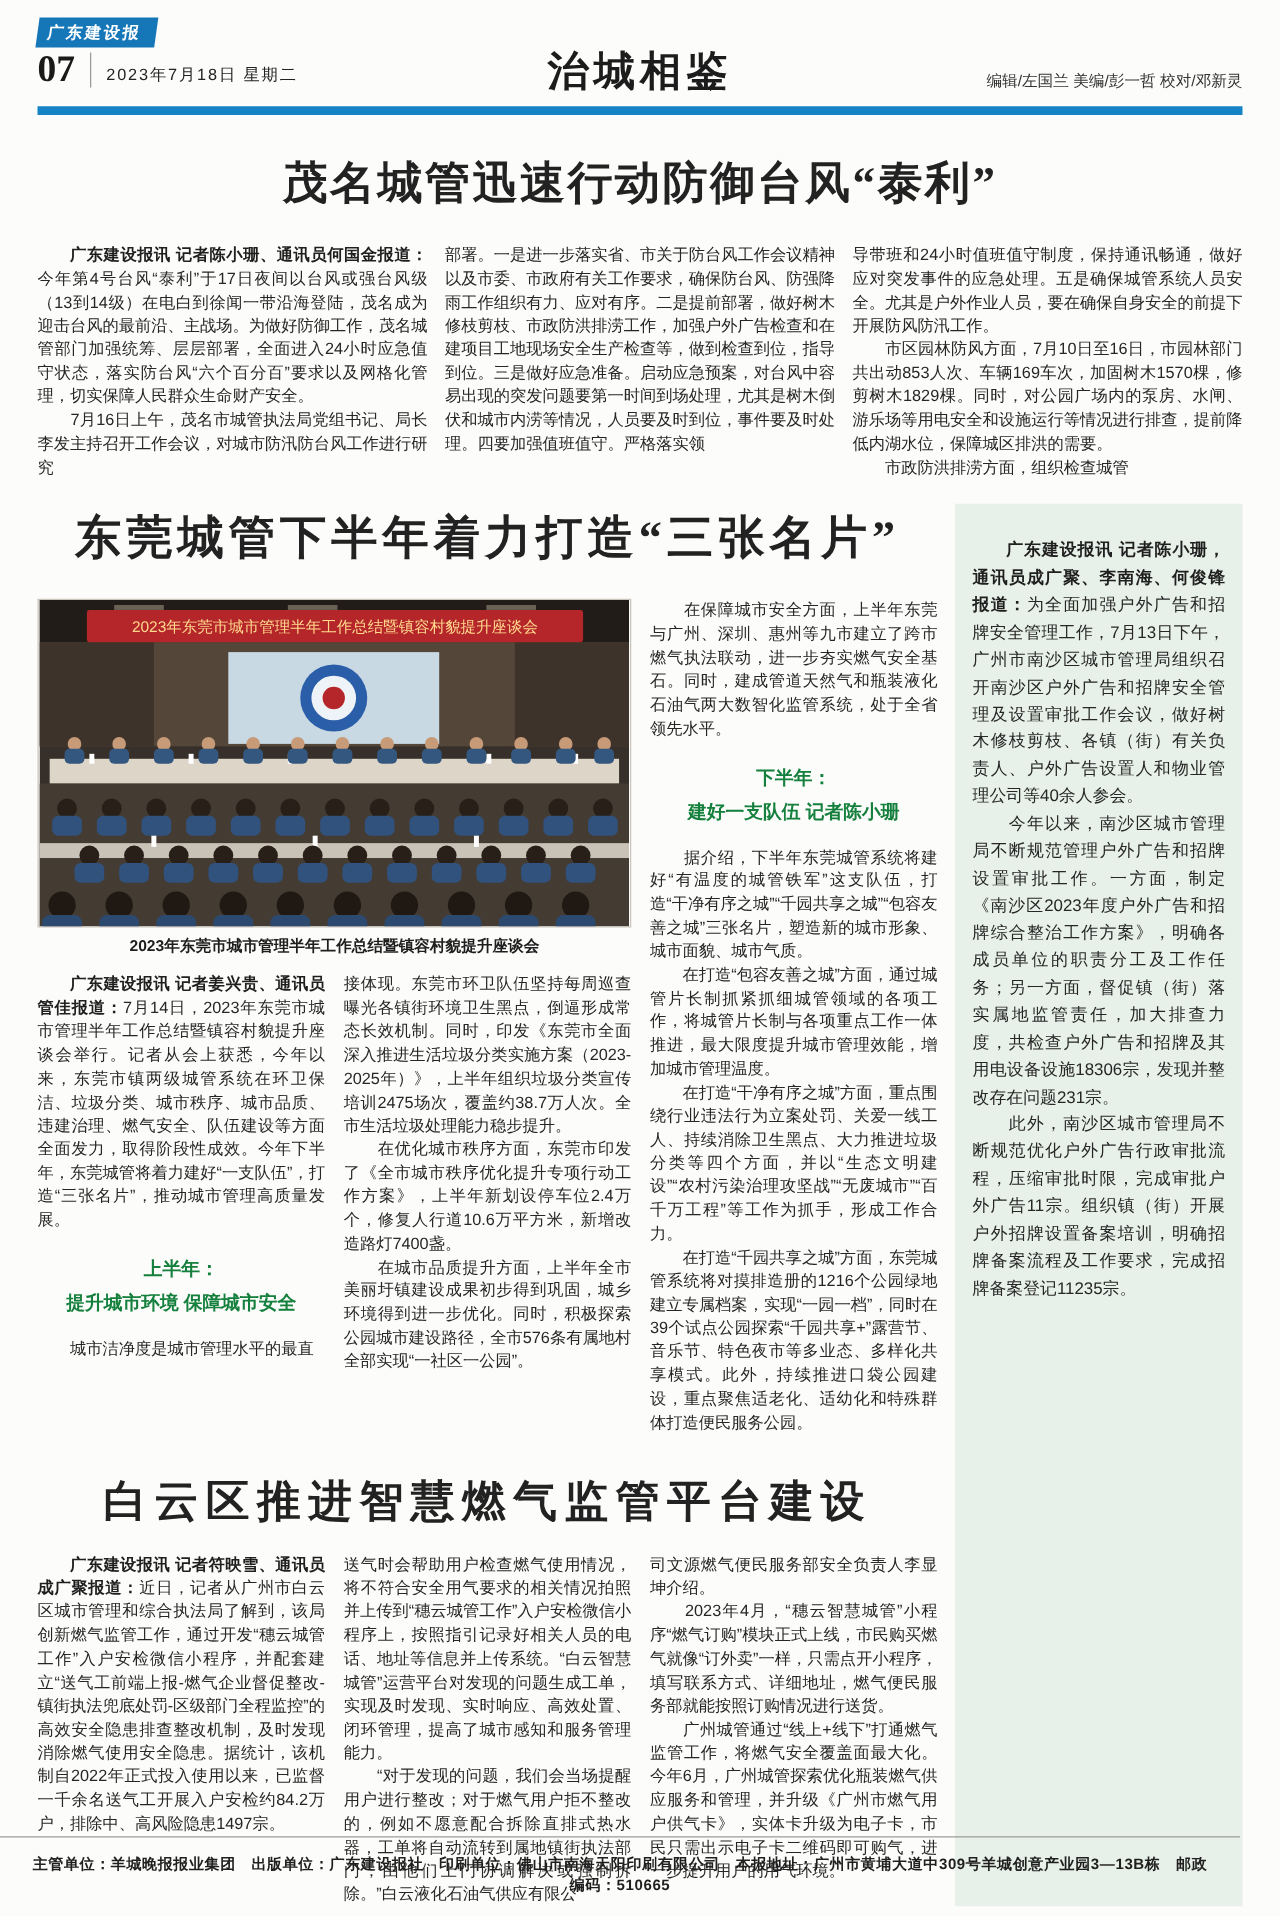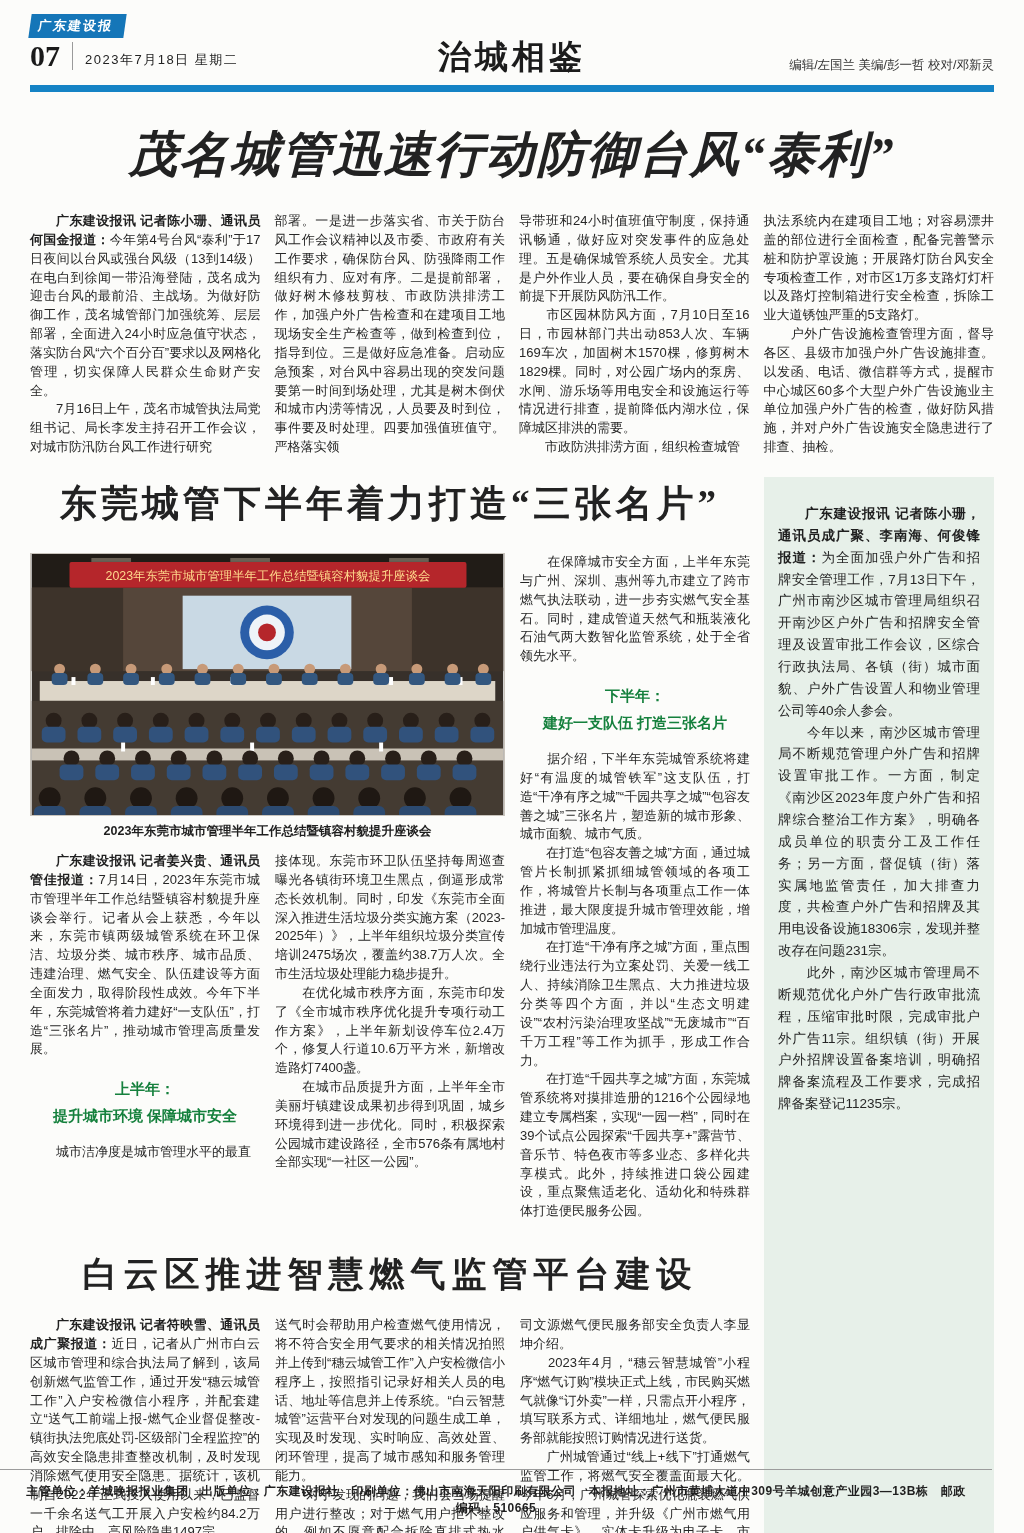--- a/index.html
+++ b/index.html
@@ -33,21 +33,21 @@
   .headline{
     font-family:"Liberation Serif","DejaVu Serif",serif;
     font-weight:bold;color:#222;text-align:center;
   }
   .body-txt{font-size:13px;line-height:1.45;text-align:justify;color:#262626;}
   .pre{white-space:pre-line;}
   .lead{margin:0;text-indent:2em;}
   .lead b{font-weight:bold;color:#1f1f1f;}
 
   
-  .a1-headline{font-size:49px;letter-spacing:2px;margin:30px 0 24px;font-style:italic;}
+  .a1-headline{font-size:36px;letter-spacing:2px;margin:30px 0 24px;}
   .cols4{display:flex;gap:14px;}
   .cols4 .col{flex:1;min-width:0;}
 
   
   .main{display:flex;gap:14px;margin-top:20px;align-items:stretch;}
   .left-main{width:720px;flex:0 0 720px;}
   .a2-headline{font-size:37px;letter-spacing:4px;margin:2px 0 24px;}
   .a2-body{display:flex;gap:15px;}
   .a2-left{width:475px;flex:0 0 475px;}
   .a2-col3{width:230px;flex:0 0 230px;}
@@ -101,22 +101,20 @@
     <h1 class="headline a1-headline">茂名城管迅速行动防御台风“泰利”</h1>
     <div class="cols4">
       <div class="col body-txt">
         <p class="lead"><b>广东建设报讯 记者陈小珊、通讯员何国金报道：</b><span>今年第4号台风“泰利”于17日夜间以台风或强台风级（13到14级）在电白到徐闻一带沿海登陆，茂名成为迎击台风的最前沿、主战场。为做好防御工作，茂名城管部门加强统筹、层层部署，全面进入24小时应急值守状态，落实防台风“六个百分百”要求以及网格化管理，切实保障人民群众生命财产安全。</span></p>
         <div class="pre">　　7月16日上午，茂名市城管执法局党组书记、局长李发主持召开工作会议，对城市防汛防台风工作进行研究</div>
       </div>
       <div class="col body-txt pre">部署。一是进一步落实省、市关于防台风工作会议精神以及市委、市政府有关工作要求，确保防台风、防强降雨工作组织有力、应对有序。二是提前部署，做好树木修枝剪枝、市政防洪排涝工作，加强户外广告检查和在建项目工地现场安全生产检查等，做到检查到位，指导到位。三是做好应急准备。启动应急预案，对台风中容易出现的突发问题要第一时间到场处理，尤其是树木倒伏和城市内涝等情况，人员要及时到位，事件要及时处理。四要加强值班值守。严格落实领</div>
       <div class="col body-txt pre">导带班和24小时值班值守制度，保持通讯畅通，做好应对突发事件的应急处理。五是确保城管系统人员安全。尤其是户外作业人员，要在确保自身安全的前提下开展防风防汛工作。
 　　市区园林防风方面，7月10日至16日，市园林部门共出动853人次、车辆169车次，加固树木1570棵，修剪树木1829棵。同时，对公园广场内的泵房、水闸、游乐场等用电安全和设施运行等情况进行排查，提前降低内湖水位，保障城区排洪的需要。
 　　市政防洪排涝方面，组织检查城管</div>
-      <div class="col body-txt pre">执法系统内在建项目工地；对容易漂井盖的部位进行全面检查，配备完善警示桩和防护罩设施；开展路灯防台风安全专项检查工作，对市区1万多支路灯灯杆以及路灯控制箱进行安全检查，拆除工业大道锈蚀严重的5支路灯。
-　　户外广告设施检查管理方面，督导各区、县级市加强户外广告设施排查。以发函、电话、微信群等方式，提醒市中心城区60多个大型户外广告设施业主单位加强户外广告的检查，做好防风措施，并对户外广告设施安全隐患进行了排查、抽检。</div>
     </div>
   </div>
 
   <div class="main">
     <div class="left-main">
 
       <div>
         <h2 class="headline a2-headline">东莞城管下半年着力打造“三张名片”</h2>
         <div class="a2-body">
           <div class="a2-left">
@@ -222,21 +220,21 @@
               </div>
               <div class="col body-txt pre">接体现。东莞市环卫队伍坚持每周巡查曝光各镇街环境卫生黑点，倒逼形成常态长效机制。同时，印发《东莞市全面深入推进生活垃圾分类实施方案（2023-2025年）》，上半年组织垃圾分类宣传培训2475场次，覆盖约38.7万人次。全市生活垃圾处理能力稳步提升。
 　　在优化城市秩序方面，东莞市印发了《全市城市秩序优化提升专项行动工作方案》，上半年新划设停车位2.4万个，修复人行道10.6万平方米，新增改造路灯7400盏。
 　　在城市品质提升方面，上半年全市美丽圩镇建设成果初步得到巩固，城乡环境得到进一步优化。同时，积极探索公园城市建设路径，全市576条有属地村全部实现“一社区一公园”。</div>
             </div>
           </div>
           <div class="a2-col3 body-txt">
             <div class="pre">　　在保障城市安全方面，上半年东莞与广州、深圳、惠州等九市建立了跨市燃气执法联动，进一步夯实燃气安全基石。同时，建成管道天然气和瓶装液化石油气两大数智化监管系统，处于全省领先水平。</div>
             <div class="subhead">
               <div>下半年：</div>
-              <div>建好一支队伍 打造三张名片</div>
+              <div>建好一支队伍 记者陈小珊</div>
             </div>
             <div class="pre">　　据介绍，下半年东莞城管系统将建好“有温度的城管铁军”这支队伍，打造“干净有序之城”“千园共享之城”“包容友善之城”三张名片，塑造新的城市形象、城市面貌、城市气质。
 　　在打造“包容友善之城”方面，通过城管片长制抓紧抓细城管领域的各项工作，将城管片长制与各项重点工作一体推进，最大限度提升城市管理效能，增加城市管理温度。
 　　在打造“干净有序之城”方面，重点围绕行业违法行为立案处罚、关爱一线工人、持续消除卫生黑点、大力推进垃圾分类等四个方面，并以“生态文明建设”“农村污染治理攻坚战”“无废城市”“百千万工程”等工作为抓手，形成工作合力。
 　　在打造“千园共享之城”方面，东莞城管系统将对摸排造册的1216个公园绿地建立专属档案，实现“一园一档”，同时在39个试点公园探索“千园共享+”露营节、音乐节、特色夜市等多业态、多样化共享模式。此外，持续推进口袋公园建设，重点聚焦适老化、适幼化和特殊群体打造便民服务公园。</div>
           </div>
         </div>
       </div>
 
       <div>
@@ -251,21 +249,21 @@
           <div class="col body-txt pre">司文源燃气便民服务部安全负责人李显坤介绍。
 　　2023年4月，“穗云智慧城管”小程序“燃气订购”模块正式上线，市民购买燃气就像“订外卖”一样，只需点开小程序，填写联系方式、详细地址，燃气便民服务部就能按照订购情况进行送货。
 　　广州城管通过“线上+线下”打通燃气监管工作，将燃气安全覆盖面最大化。今年6月，广州城管探索优化瓶装燃气供应服务和管理，并升级《广州市燃气用户供气卡》，实体卡升级为电子卡，市民只需出示电子卡二维码即可购气，进一步提升用户的用气环境。</div>
         </div>
       </div>
 
     </div>
 
     <div class="sidebar">
       <div class="sb-body">
-        <p class="lead"><b>广东建设报讯 记者陈小珊，通讯员成广聚、李南海、何俊锋报道：</b><span>为全面加强户外广告和招牌安全管理工作，7月13日下午，广州市南沙区城市管理局组织召开南沙区户外广告和招牌安全管理及设置审批工作会议，区综合行政执法局、各镇（街）城市面貌、户外广告设置人和物业管理公司等40余人参会。</span></p>
+        <p class="lead"><b>广东建设报讯 记者陈小珊，通讯员成广聚、李南海、何俊锋报道：</b><span>为全面加强户外广告和招牌安全管理工作，7月13日下午，广州市南沙区城市管理局组织召开南沙区户外广告和招牌安全管理及设置审批工作会议，做好树木修枝剪枝、各镇（街）有关负责人、户外广告设置人和物业管理公司等40余人参会。</span></p>
         <div class="pre">　　今年以来，南沙区城市管理局不断规范管理户外广告和招牌设置审批工作。一方面，制定《南沙区2023年度户外广告和招牌综合整治工作方案》，明确各成员单位的职责分工及工作任务；另一方面，督促镇（街）落实属地监管责任，加大排查力度，共检查户外广告和招牌及其用电设备设施18306宗，发现并整改存在问题231宗。</div>
         <div class="pre">　　此外，南沙区城市管理局不断规范优化户外广告行政审批流程，压缩审批时限，完成审批户外广告11宗。组织镇（街）开展户外招牌设置备案培训，明确招牌备案流程及工作要求，完成招牌备案登记11235宗。</div>
       </div>
     </div>
   </div>
 
 </div>
 
 <div class="page-footer">主管单位：羊城晚报报业集团　出版单位：广东建设报社　印刷单位：佛山市南海天阳印刷有限公司　本报地址：广州市黄埔大道中309号羊城创意产业园3—13B栋　邮政编码：510665</div>
 

